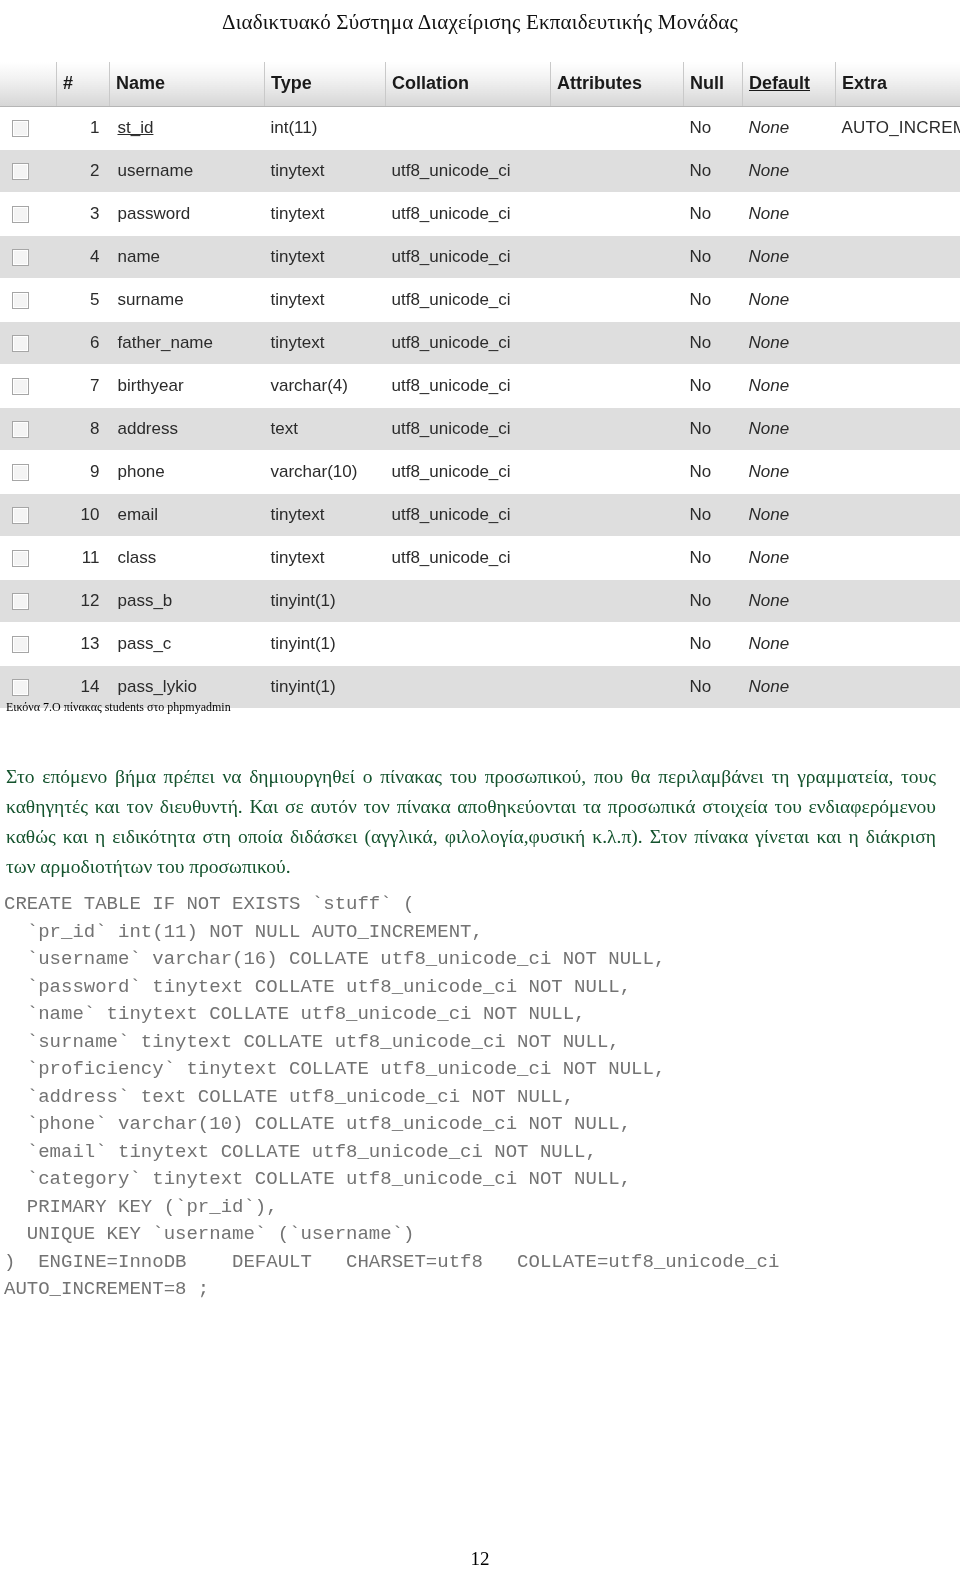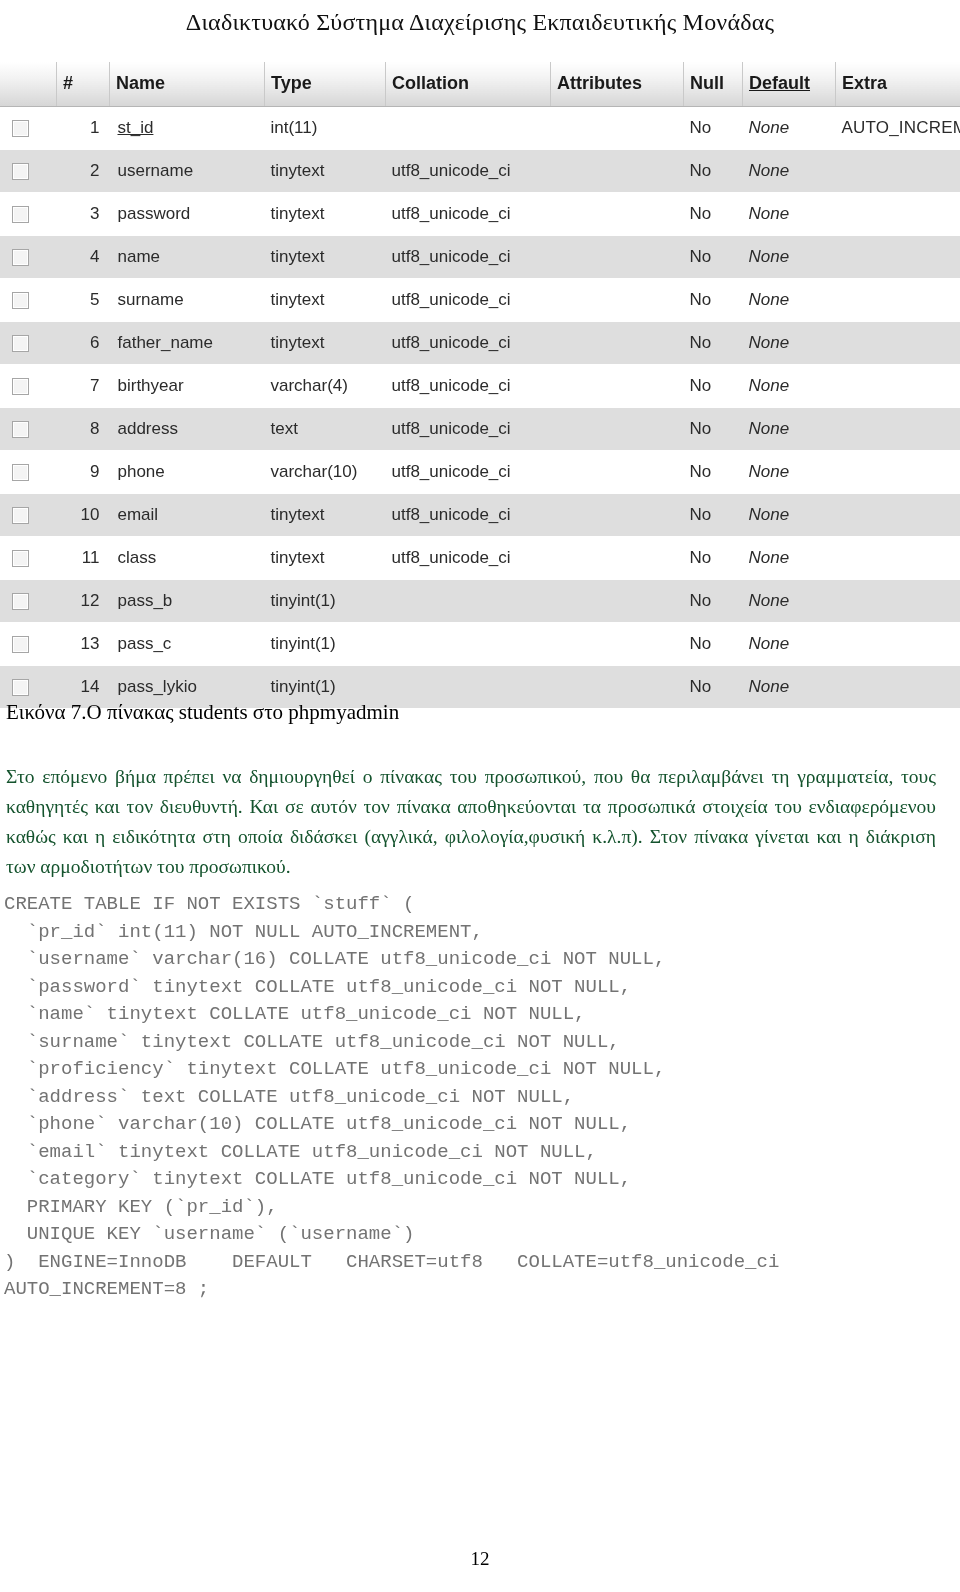--- a/index.html
+++ b/index.html
@@ -22,21 +22,21 @@
     top: 0;
     left: 0;
     width: 960px;
     height: 44px;
     display: flex;
     align-items: center;
     justify-content: center;
   }
   .doc-header-title {
     font-family: "Liberation Serif", serif;
-    font-size: 24px;
+    font-size: 21px;
     letter-spacing: 0.2px;
     color: #111;
     white-space: nowrap;
   }
 
   
   .pma-figure {
     position: absolute;
     top: 62px;
     left: 0px;
@@ -109,21 +109,21 @@
   .cell-null { color: #333; }
   .cell-default { font-style: italic; color: #555; }
   .cell-extra { color: #333; letter-spacing: .2px; }
 
   
   .figure-caption {
     position: absolute;
     top: 700px;
     left: 6px;
     font-family: "Liberation Serif", serif;
-    font-size: 21px;
+    font-size: 12px;
     color: #000;
     white-space: nowrap;
   }
 
   
   .body-paragraph {
     position: absolute;
     top: 742px;
     left: 6px;
     width: 930px;

